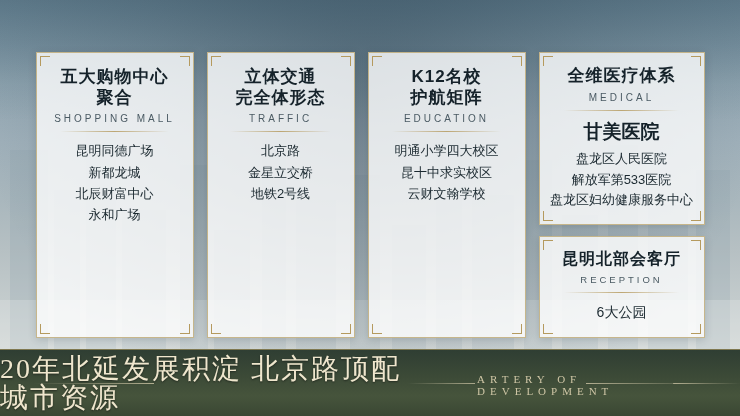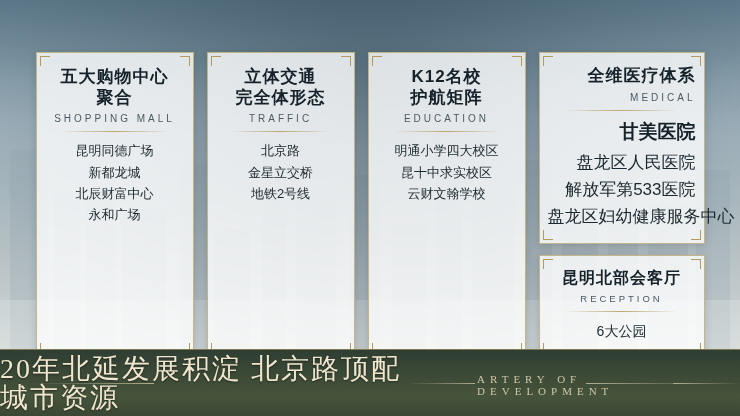--- a/index.html
+++ b/index.html
@@ -91,30 +91,30 @@
   .card-list {
     font-size: 13px;
     line-height: 1.62;
     color: #1b2930;
   }
   .card-list div { white-space: nowrap; }
 
   .card-a { width: 158px; padding: 14px 8px 16px; }
   .card-b { width: 148px; padding: 14px 8px 16px; }
   .card-c { width: 158px; padding: 14px 8px 16px; }
-  .card-d { width: 166px; padding: 13px 8px 13px; text-align: right; }
+  .card-d { width: 166px; padding: 13px 8px 13px; }
   .card-e { width: 166px; padding: 12px 8px 14px; }
 
   .card-d .sub-title {
     font-size: 19px;
     font-weight: bold;
     color: #15222a;
     margin-bottom: 4px;
   }
-  .card-d .card-list { font-size: 17px; line-height: 1.6; }
+  .card-d .card-list { font-size: 13px; line-height: 1.6; }
 
   .card-e .card-title { font-size: 16px; }
   .card-e .card-sub { letter-spacing: 3px; font-size: 9.5px; }
   .card-e .card-list { font-size: 14px; }
 
   
   .banner {
     position: absolute;
     left: 0; right: 0;
     bottom: 0;

